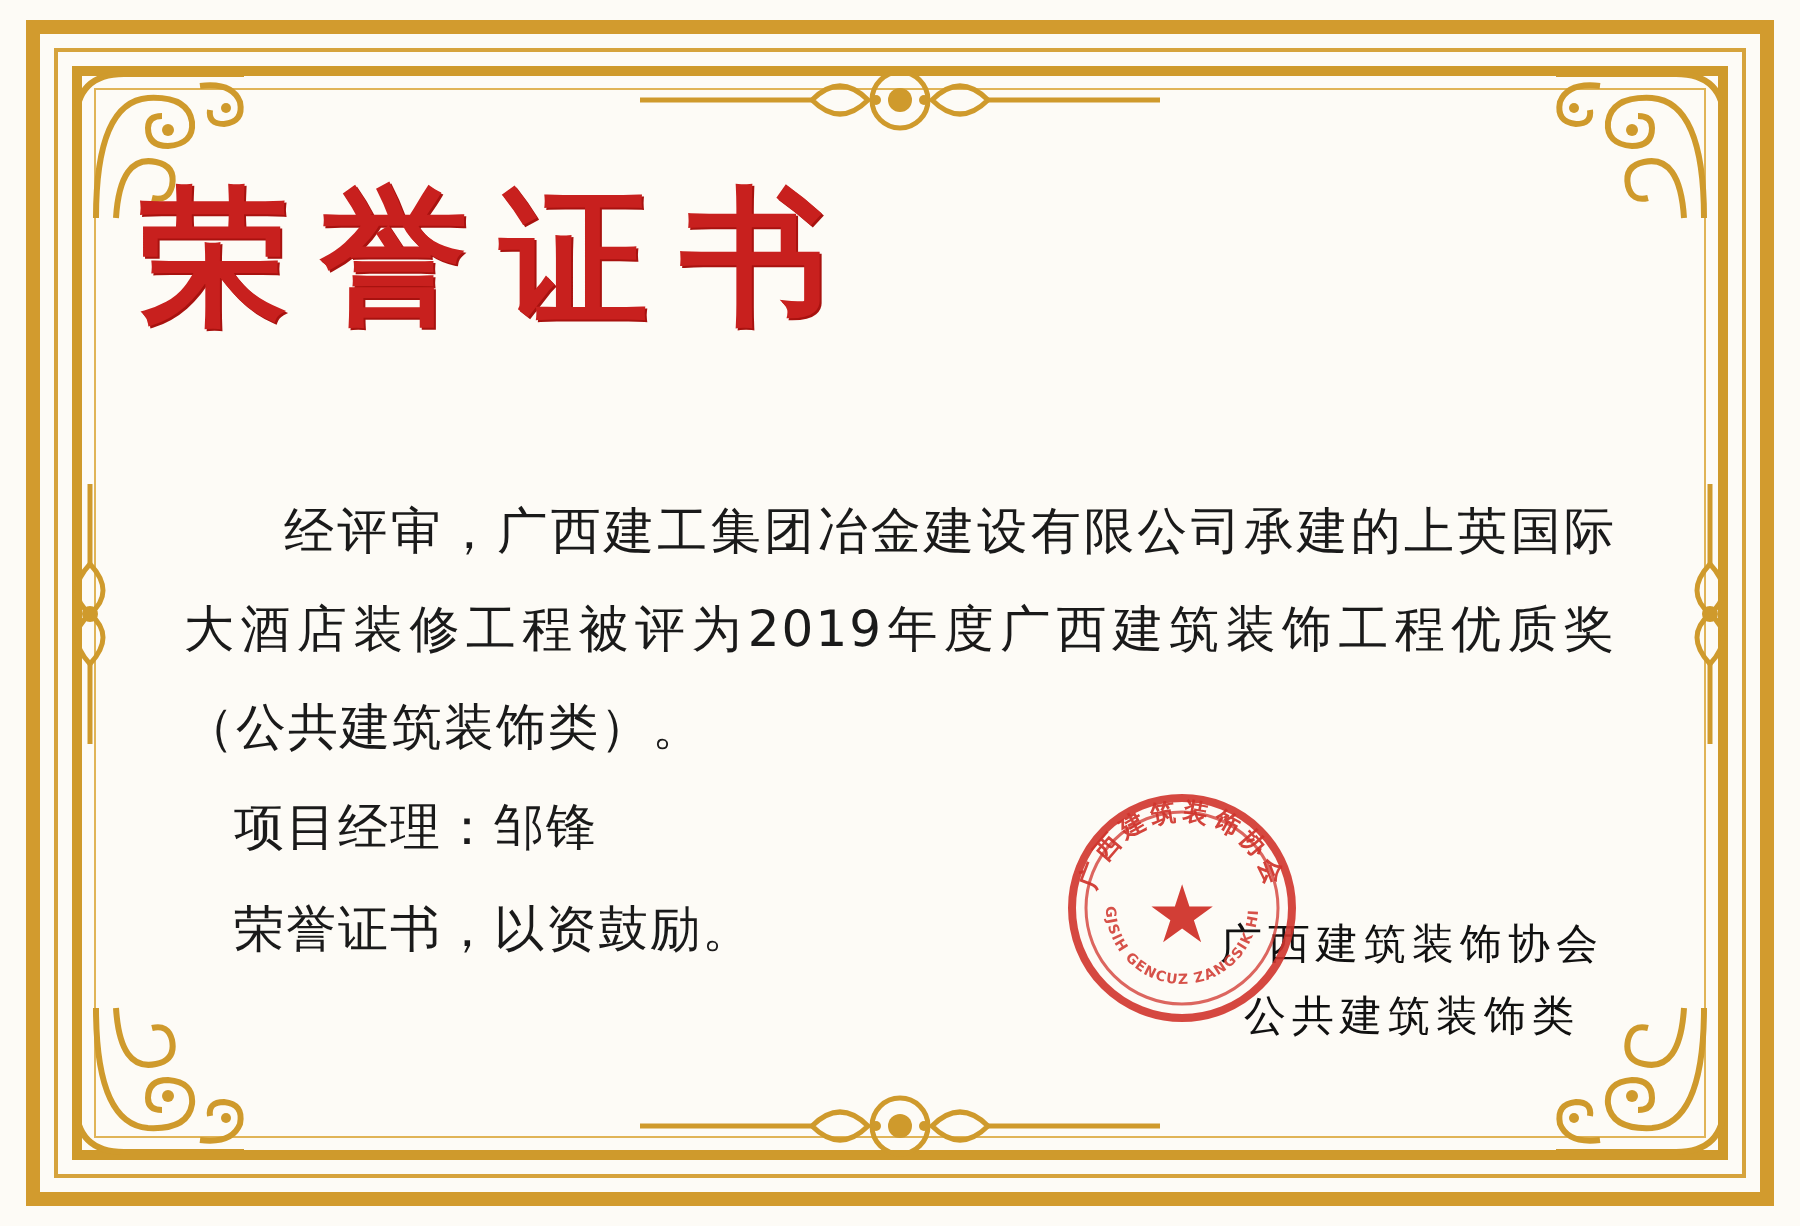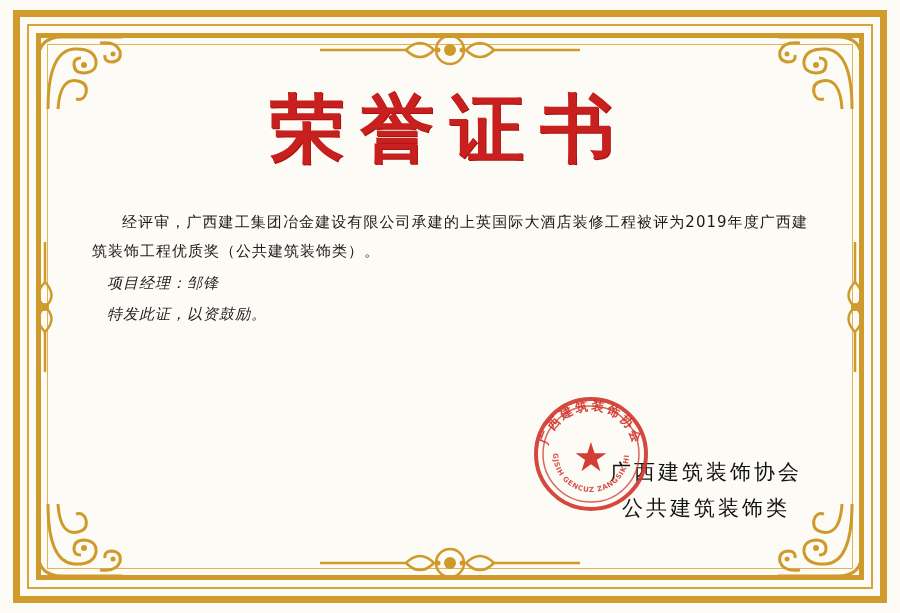--- a/index.html
+++ b/index.html
@@ -92,46 +92,44 @@
 
   
   .content {
     position: absolute;
     left: 70px;
     right: 70px;
     top: 60px;
     bottom: 60px;
   }
   .title {
-    text-align: center;
     margin-top: 20px;
     font-family: "DejaVu Serif", "Liberation Serif", serif;
     font-size: 74px;
     font-weight: bold;
     letter-spacing: 16px;
     color: #c8201e;
     text-shadow: 1px 1px 0 #a8120f;
   }
   .body-text {
-    margin-top: 28px;
+    margin-top: 62px;
     padding: 0 22px;
     font-family: "DejaVu Sans", "Liberation Sans", sans-serif;
-    font-size: 15px;
+    font-size: 25px;
     color: #1a1a1a;
     line-height: 1.95;
     letter-spacing: 1px;
   }
   .para-main {
     text-indent: 2em;
     text-align: justify;
   }
   .line-mgr, .line-award {
     text-indent: 1em;
     margin-top: 2px;
-    font-style: italic;
   }
   .signature {
     position: absolute;
     right: 28px;
     bottom: 26px;
     text-align: center;
     font-family: "DejaVu Sans", "Liberation Sans", sans-serif;
     font-size: 21px;
     color: #111;
     letter-spacing: 3px;
@@ -258,21 +256,21 @@
     </svg>
   </div>
 
   <div class="content">
 
     <div class="title">荣誉证书</div>
 
     <div class="body-text">
       <div class="para-main">经评审，广西建工集团冶金建设有限公司承建的上英国际大酒店装修工程被评为2019年度广西建筑装饰工程优质奖（公共建筑装饰类）。</div>
       <div class="line-mgr">项目经理：邹锋</div>
-      <div class="line-award">特发此证，以资鼓励。</div>
+      <div class="line-award">荣誉证书，以资鼓励。</div>
     </div>
 
     <div class="signature">
       <div>广西建筑装饰协会</div>
       <div>公共建筑装饰类</div>
     </div>
 
     <div class="seal">
       <svg width="122" height="122" viewBox="0 0 122 122">
         <defs>

